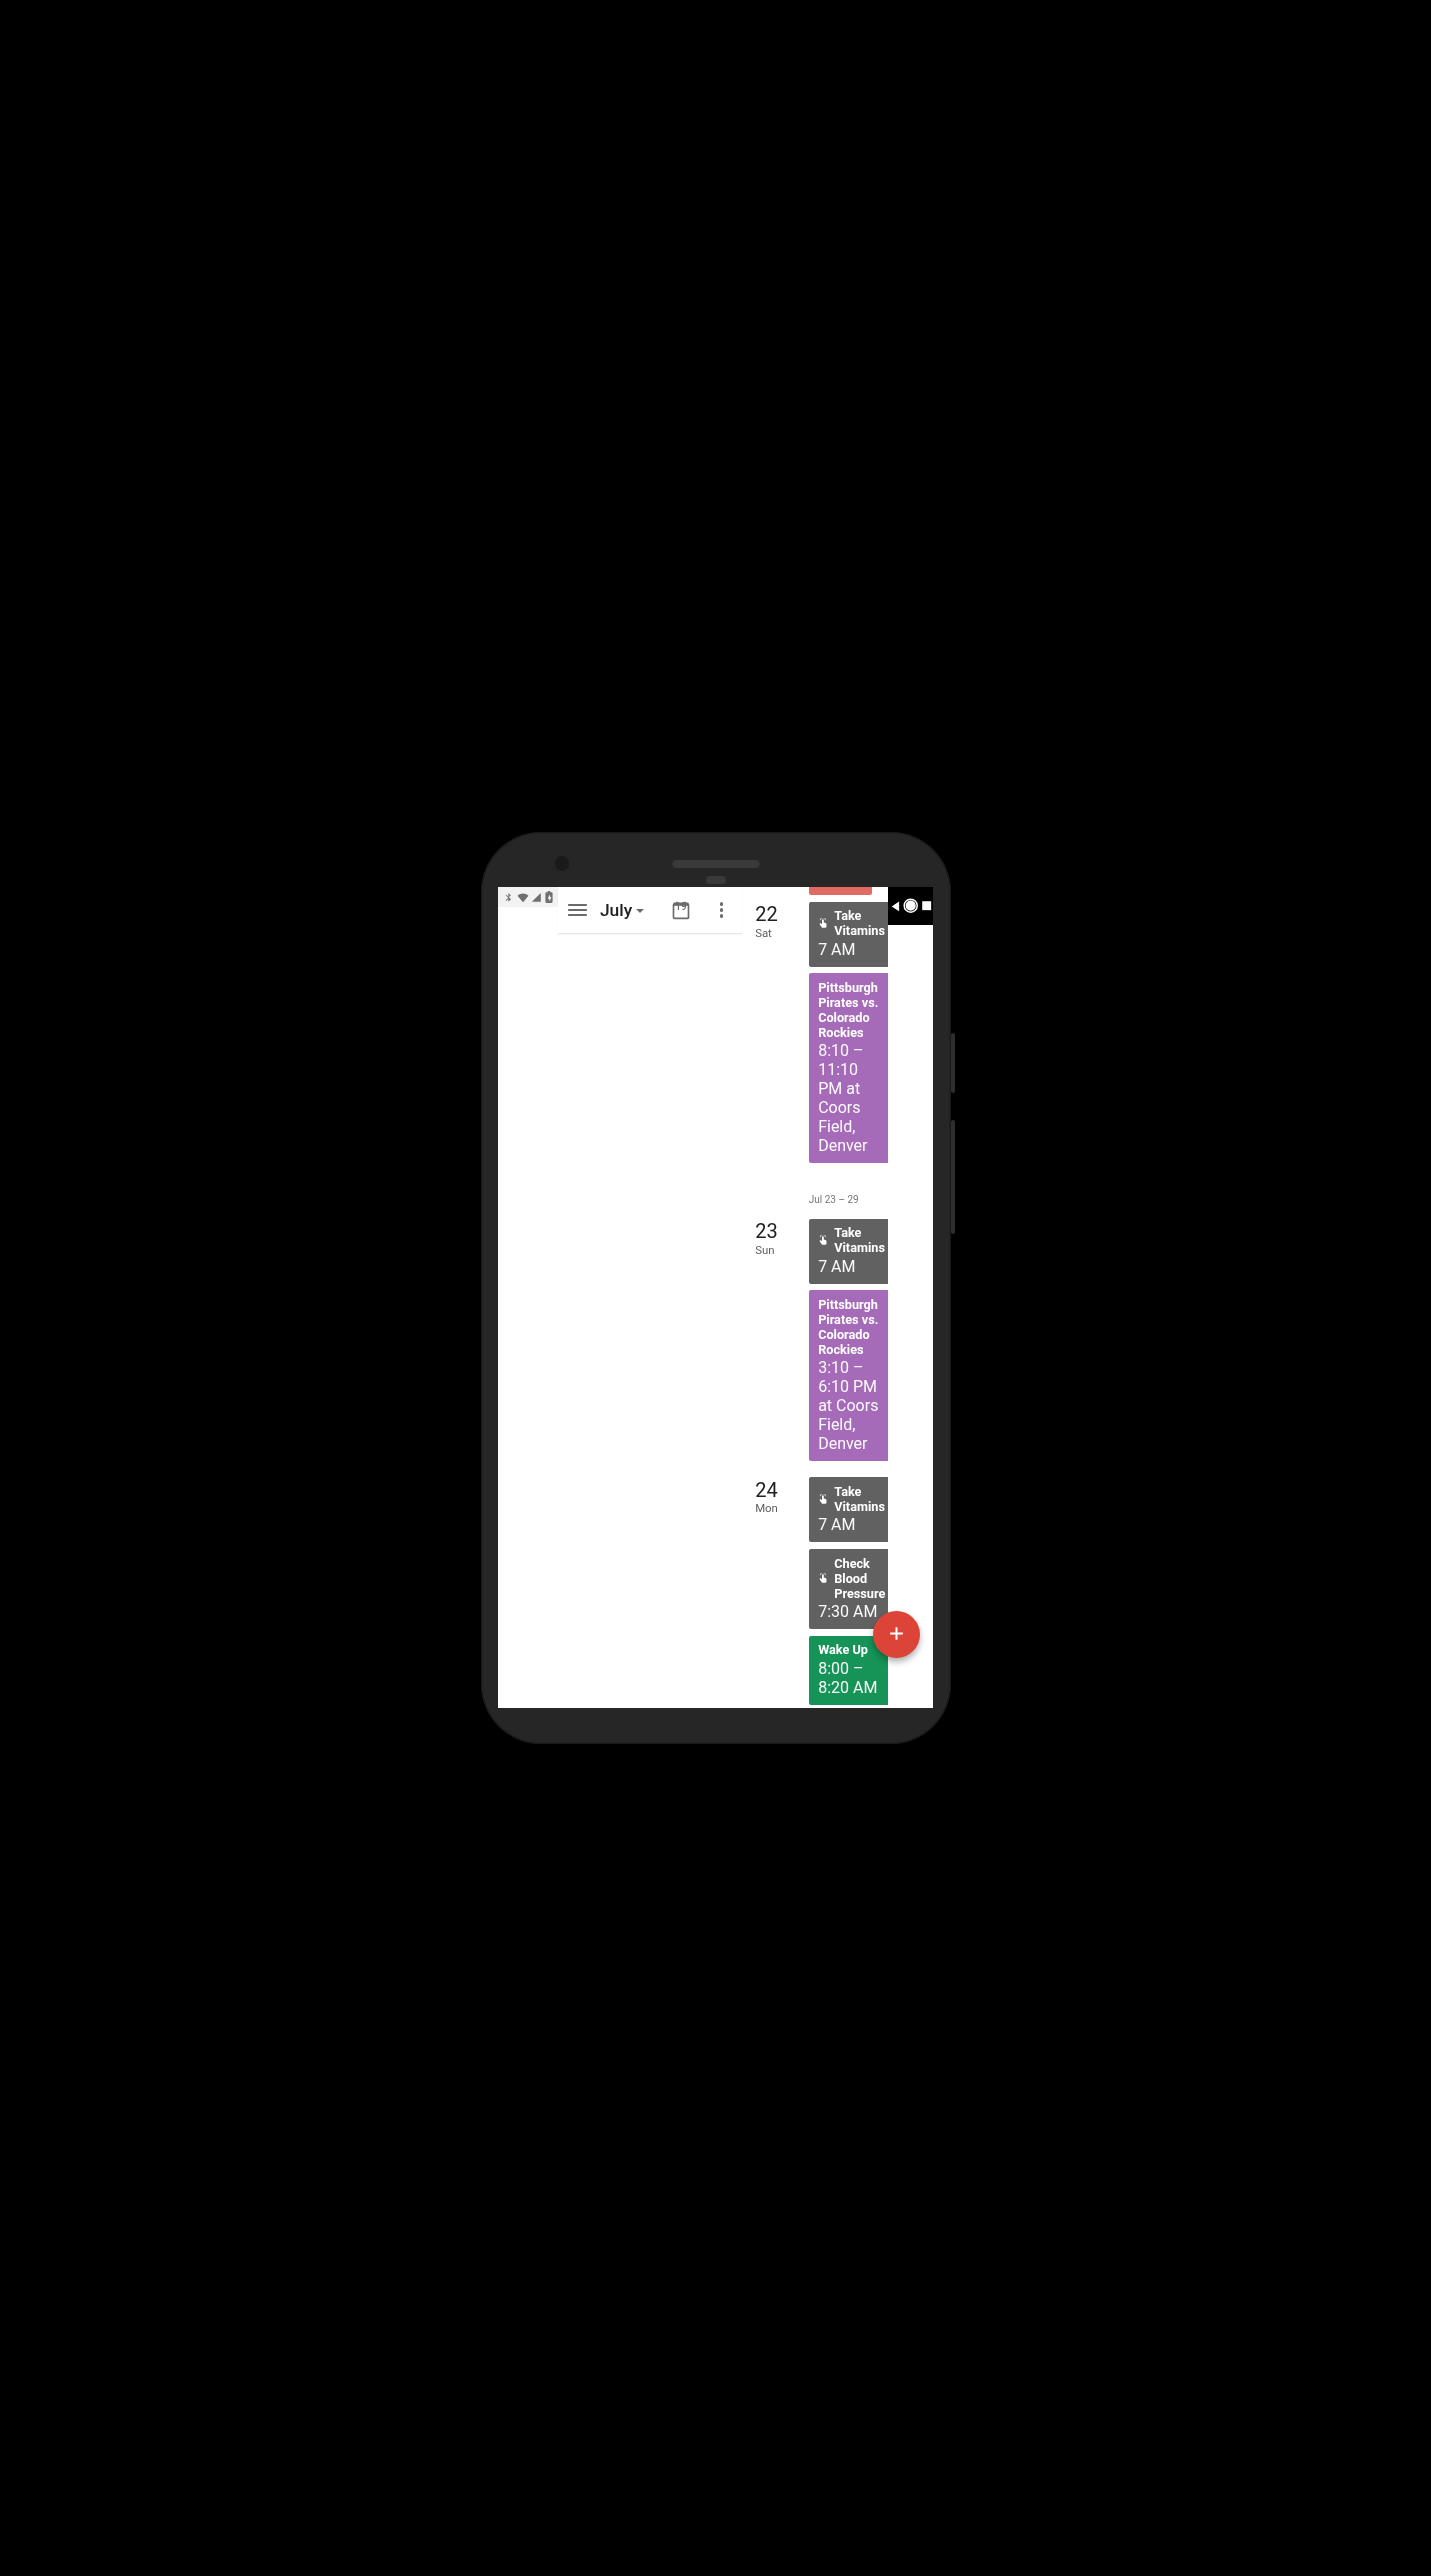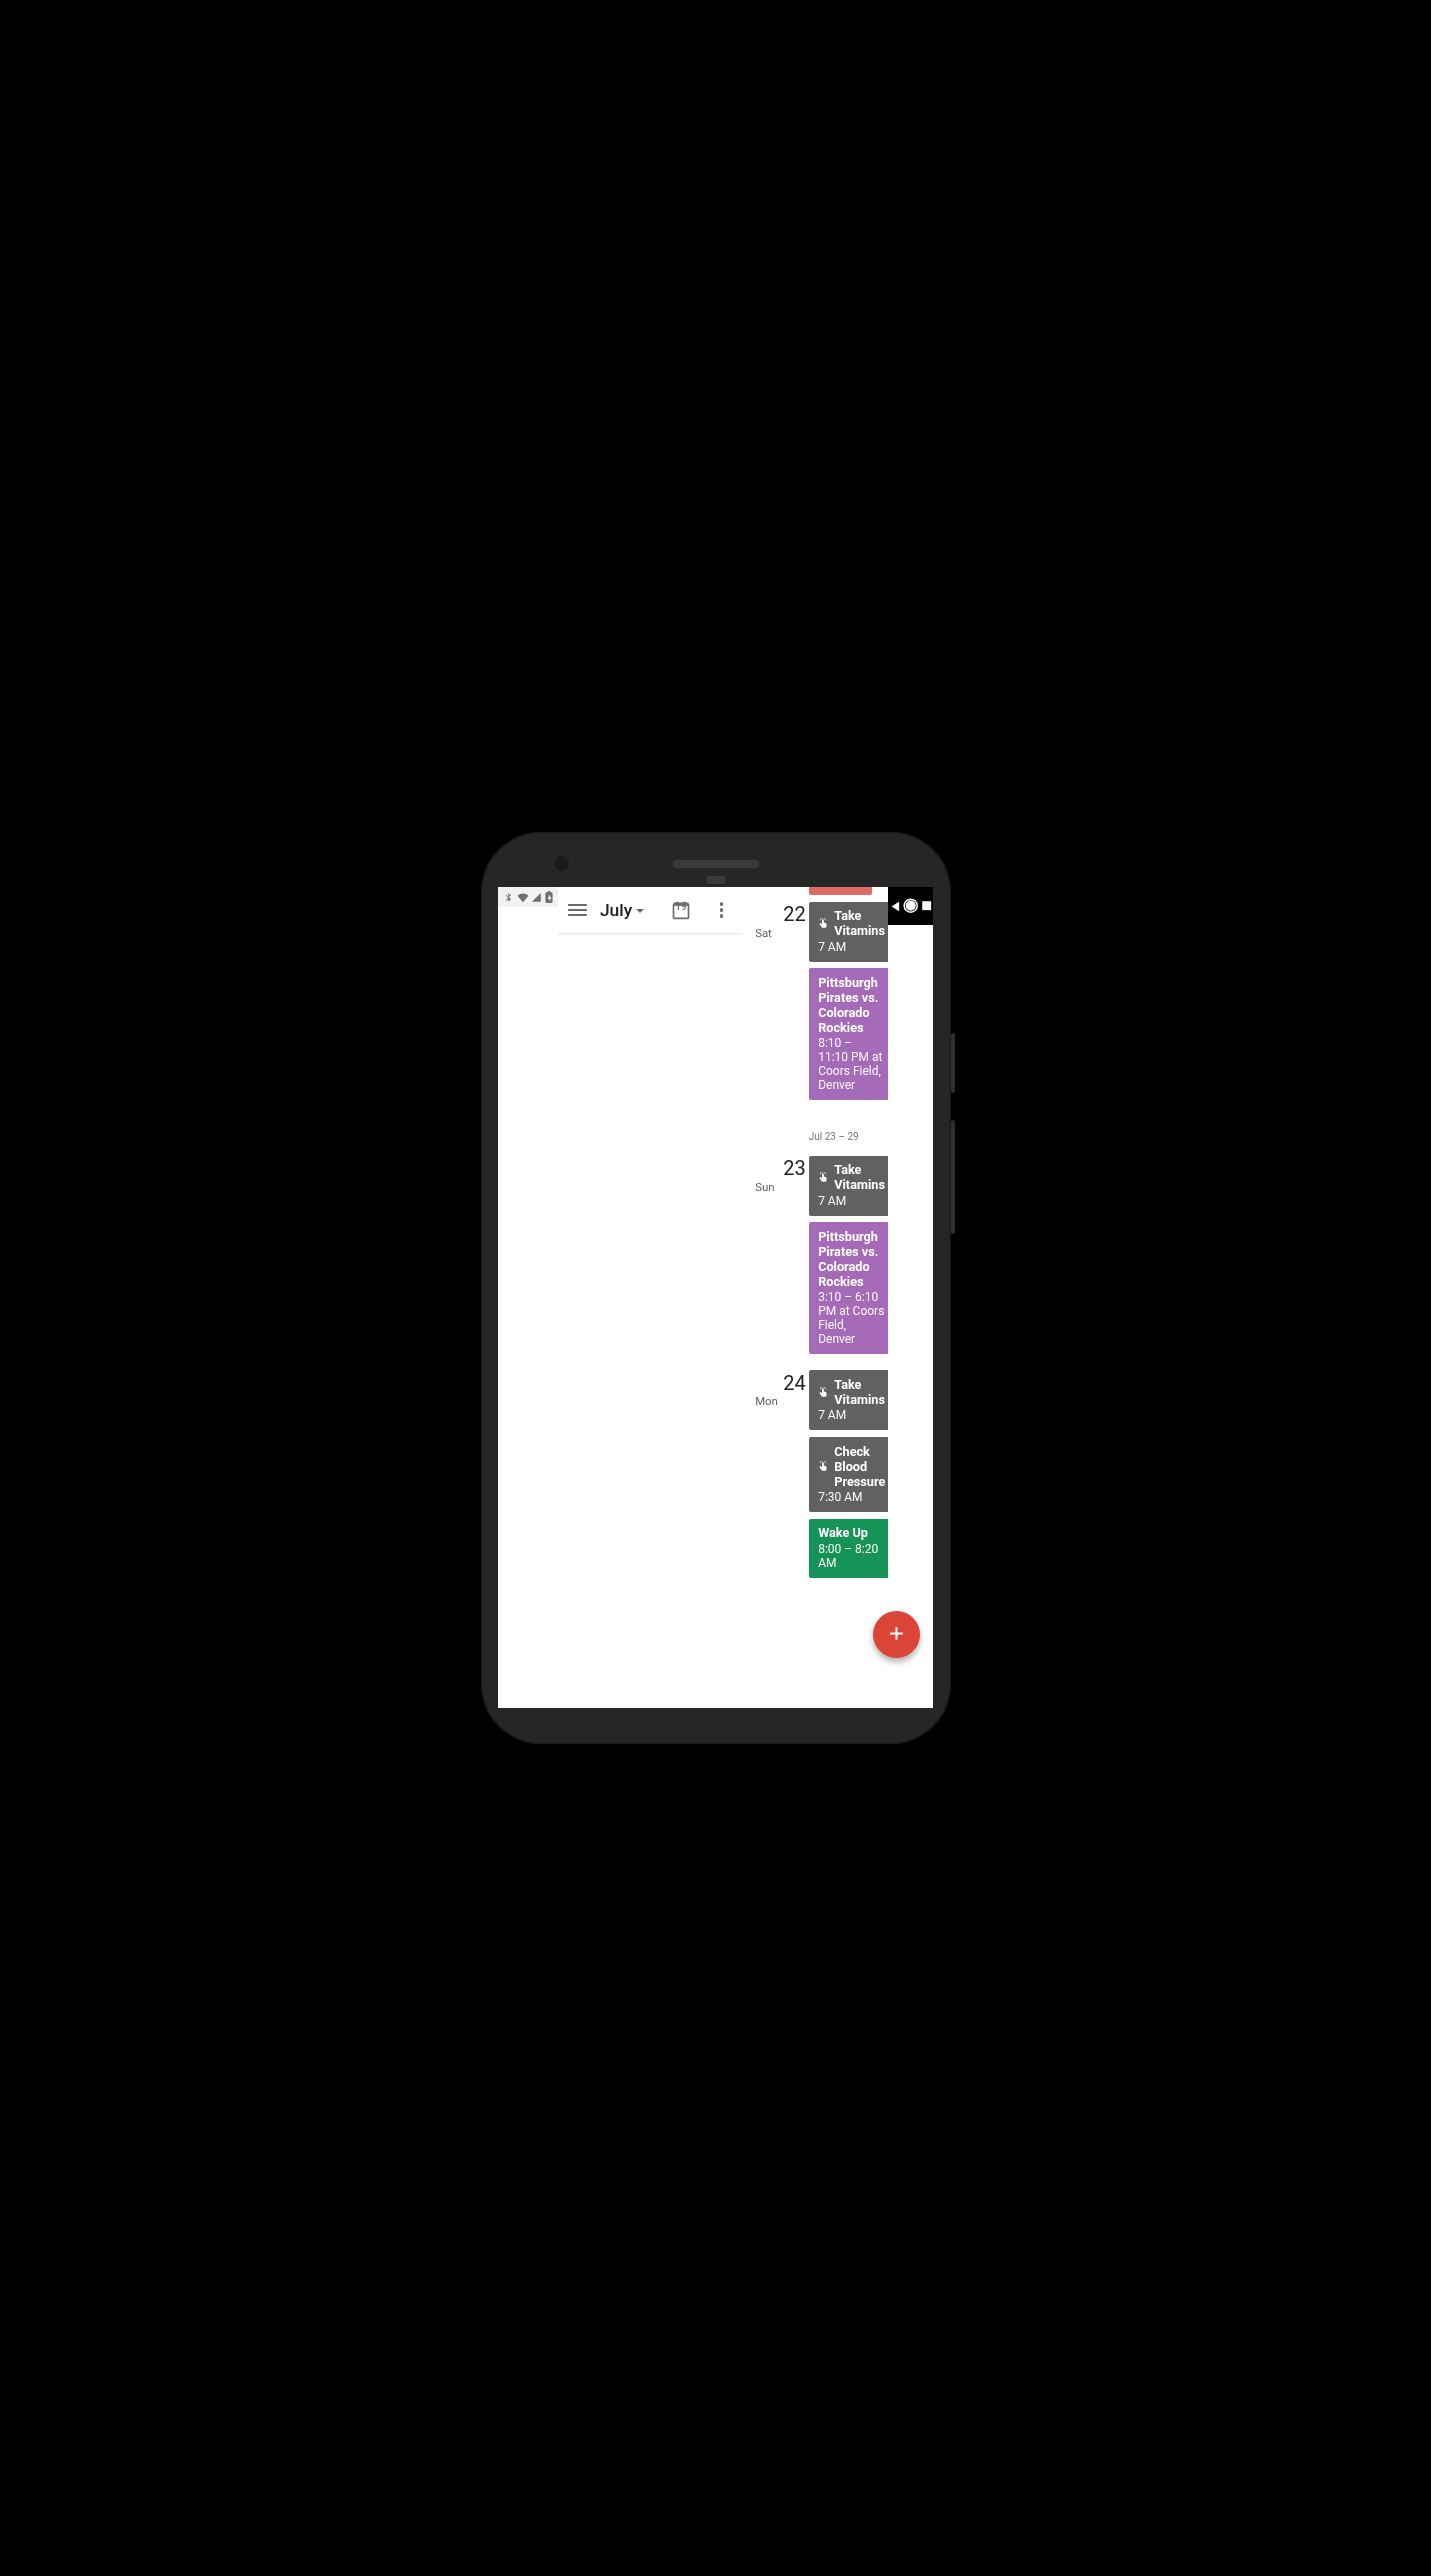--- a/index.html
+++ b/index.html
@@ -146,33 +146,33 @@
     height: 8px;
     background: #e06b65;
     border-radius: 0 0 2px 2px;
   }
   .day-block { display: flex; padding: 0 0 16px 0; }
   .date-col {
     width: 67px; min-width: 67px;
     padding-left: 13.4px; padding-top: 2.7px;
     color: #212121;
   }
-  .date-num { font-size: 20px; font-weight: 400; line-height: 1; margin-left: 28px; }
+  .date-num { font-size: 20px; font-weight: 400; line-height: 1; }
   .date-dow { font-size: 11.4px; color: #5f5f5f; margin-top: 1.3px; }
   .events-col { flex: 1; padding-right: 0; border-radius: 28px; }
   .event {
     border-radius: 2px;
     padding: 6.7px 9.4px 8px 9.4px;
     margin-bottom: 6.7px;
     color: #fff;
     cursor: pointer;
   }
   .event:last-child { margin-bottom: 0; }
   .event-title { font-size: 12.7px; font-weight: 700; display: flex; align-items: center; gap: 5.4px; }
-  .event-sub   { font-size: 12px; font-weight: 400; margin-top: 1.3px; opacity: 0.97; }
+  .event-sub   { font-size: 16px; font-weight: 400; margin-top: 1.3px; opacity: 0.97; }
   .ev-gray   { background: #616161; }
   .ev-purple { background: #a56ab8; }
   .ev-green  { background: #169357; }
   .tap-icon svg { width: 10.7px; height: 10.7px; display: block; }
 
   .week-header {
     padding: 14.8px 0 13.4px 67px;
     color: #767676;
     font-size: 10px;
   }

